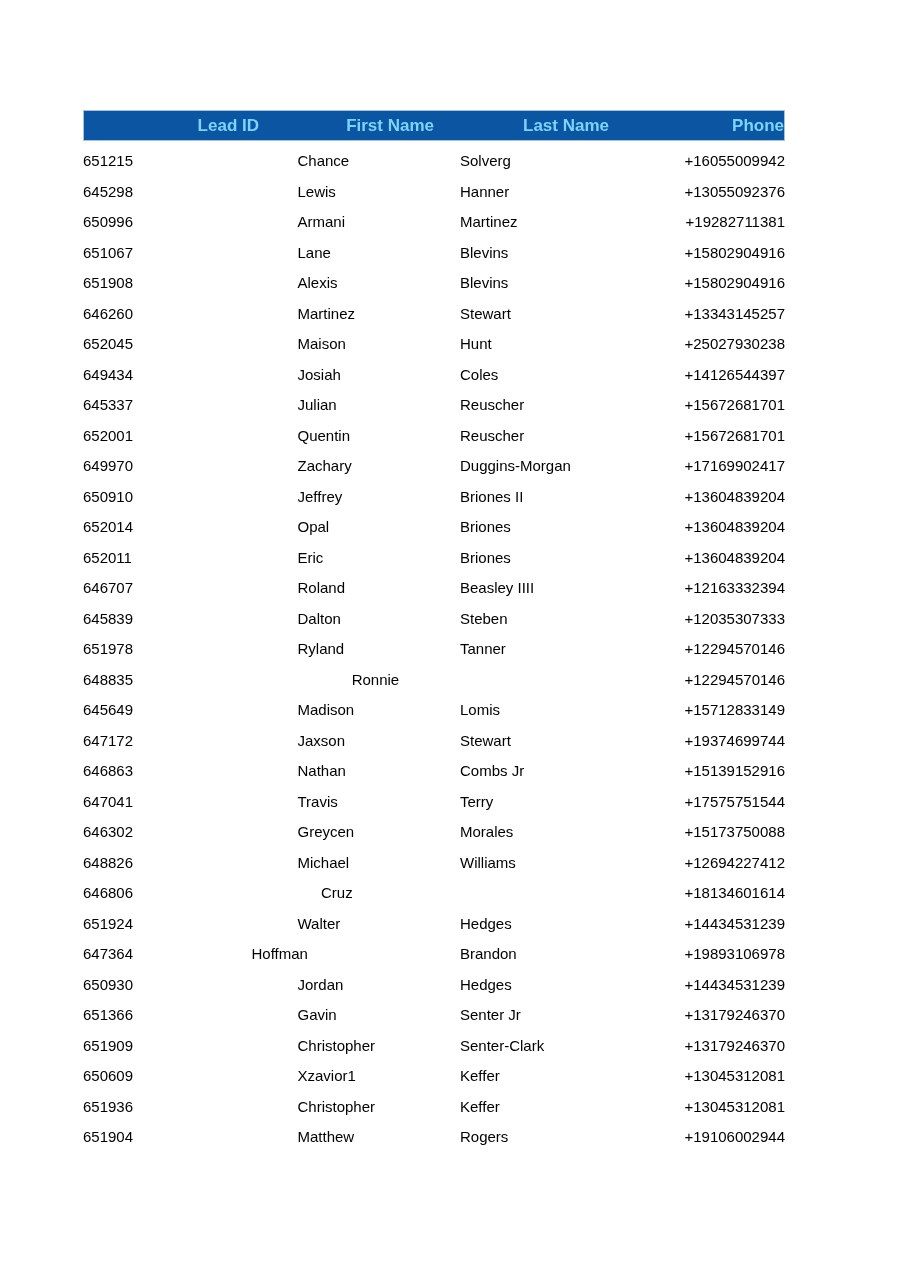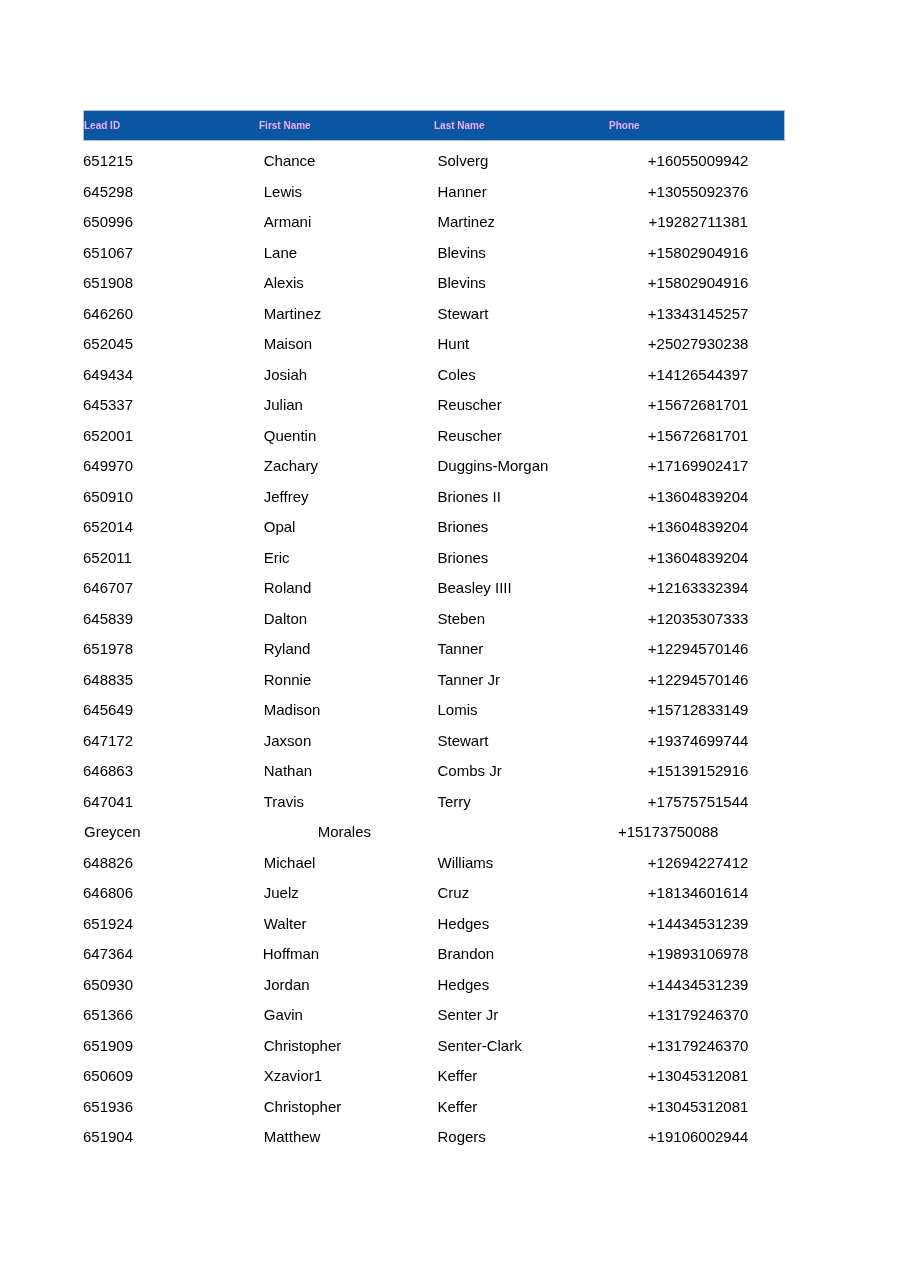--- a/index.html
+++ b/index.html
@@ -22,25 +22,25 @@
     width: 702px;
   }
   .header-row {
     display: flex;
     height: 31px;
     box-sizing: border-box;
     border: 1px solid #a9c0d8;
   }
   .header-cell {
     flex: 1 1 0;
-    text-align: left;
-    font-size: 10px;
+    text-align: right;
+    font-size: 17px;
     font-weight: bold;
     line-height: 29px;
-    color: #f0abfc;
+    color: #7dd3fc;
     white-space: nowrap;
     overflow: hidden;
   }
   .body-rows {
     padding-top: 5px;
   }
   .row {
     display: flex;
     height: 30.5px;
   }
@@ -52,26 +52,27 @@
     white-space: nowrap;
     overflow: visible;
   }
   .cell.lead_id {
     text-align: left;
     padding-right: 6px;
   }
   .cell.first_name {
     text-align: left;
     padding-left: 1px;
+    margin-left: 45px;
   }
   .cell.last_name {
     text-align: left;
   }
   .cell.phone {
-    text-align: center;
+    text-align: right;
   }
 </style>
 </head>
 <body>
 
 <div class="leads-table">
   <div class="header-row" id="header-row" style="background: rgb(11, 86, 162);">
     <div class="header-cell">Lead ID</div>
     <div class="header-cell">First Name</div>
     <div class="header-cell">Last Name</div>
@@ -176,21 +177,20 @@
       </div>
       <div class="row">
         <div class="cell lead_id">651978</div>
         <div class="cell first_name">Ryland</div>
         <div class="cell last_name">Tanner</div>
         <div class="cell phone">+12294570146</div>
       </div>
       <div class="row">
         <div class="cell lead_id">648835</div>
         <div class="cell first_name">Ronnie</div>
-        <div class="cell last_name">Tanner Jr</div>
         <div class="cell phone">+12294570146</div>
       </div>
       <div class="row">
         <div class="cell lead_id">645649</div>
         <div class="cell first_name">Madison</div>
         <div class="cell last_name">Lomis</div>
         <div class="cell phone">+15712833149</div>
       </div>
       <div class="row">
         <div class="cell lead_id">647172</div>
@@ -204,33 +204,33 @@
         <div class="cell last_name">Combs Jr</div>
         <div class="cell phone">+15139152916</div>
       </div>
       <div class="row">
         <div class="cell lead_id">647041</div>
         <div class="cell first_name">Travis</div>
         <div class="cell last_name">Terry</div>
         <div class="cell phone">+17575751544</div>
       </div>
       <div class="row">
+        <div class="cell lead_id">646302</div>
         <div class="cell first_name">Greycen</div>
         <div class="cell last_name">Morales</div>
         <div class="cell phone">+15173750088</div>
       </div>
       <div class="row">
         <div class="cell lead_id">648826</div>
         <div class="cell first_name">Michael</div>
         <div class="cell last_name">Williams</div>
         <div class="cell phone">+12694227412</div>
       </div>
       <div class="row">
         <div class="cell lead_id">646806</div>
-        <div class="cell first_name">Juelz</div>
         <div class="cell last_name">Cruz</div>
         <div class="cell phone">+18134601614</div>
       </div>
       <div class="row">
         <div class="cell lead_id">651924</div>
         <div class="cell first_name">Walter</div>
         <div class="cell last_name">Hedges</div>
         <div class="cell phone">+14434531239</div>
       </div>
       <div class="row">

